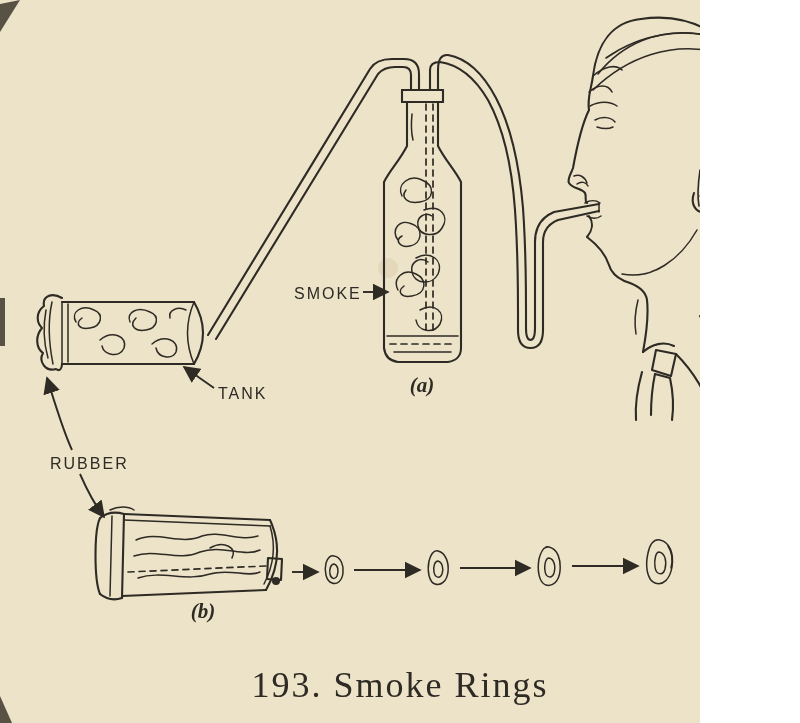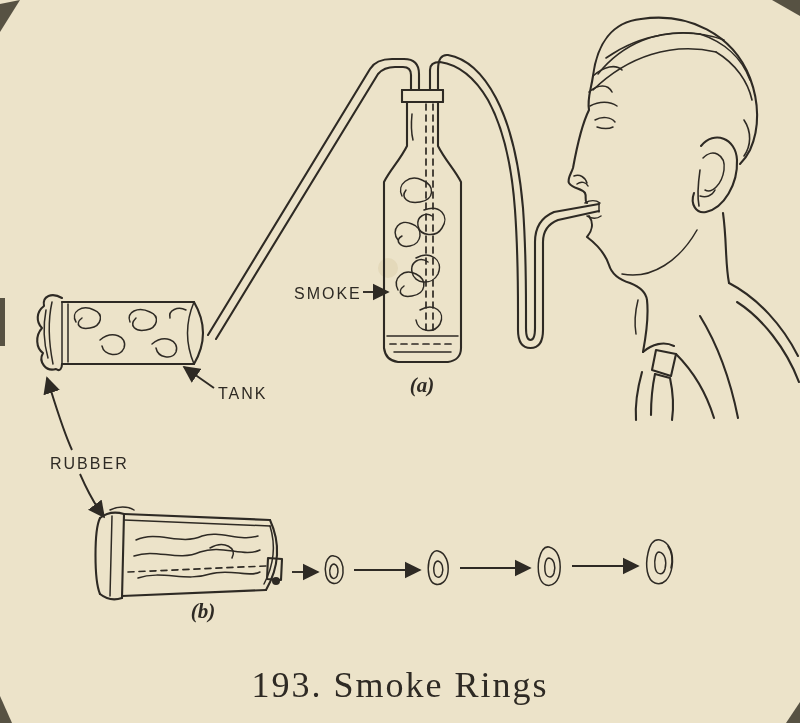--- a/index.html
+++ b/index.html
@@ -1,18 +1,18 @@
 <!DOCTYPE html>
 <html style="--paper: #ece3c9; --ink: #2e2a24;"><head>
 <meta charset="utf-8">
 <style>
   :root { --paper:#ece3c9; --ink:#2e2a24; }
   html,body { margin:0; padding:0; }
   .page {
-    width:800px; height:723px;
+    width:700px; height:723px;
     background: var(--paper);
     position:relative; overflow:hidden;
     font-family:"Liberation Serif", serif;
   }
   svg { display:block; }
   .ink  { stroke:var(--ink); fill:none; stroke-width:2.1; stroke-linecap:round; stroke-linejoin:round; }
   .thin { stroke-width:1.5; }
   .hair { stroke-width:1.6; }
   .dash { stroke-dasharray:6 5; stroke-width:1.7; }
   .arrowline { stroke:var(--ink); fill:none; stroke-width:1.9; }

